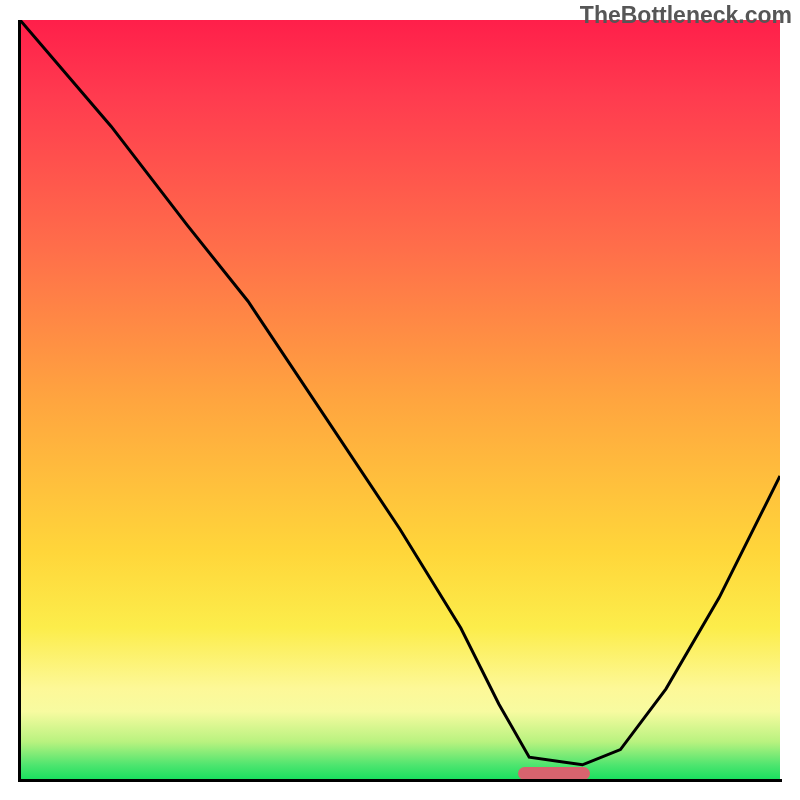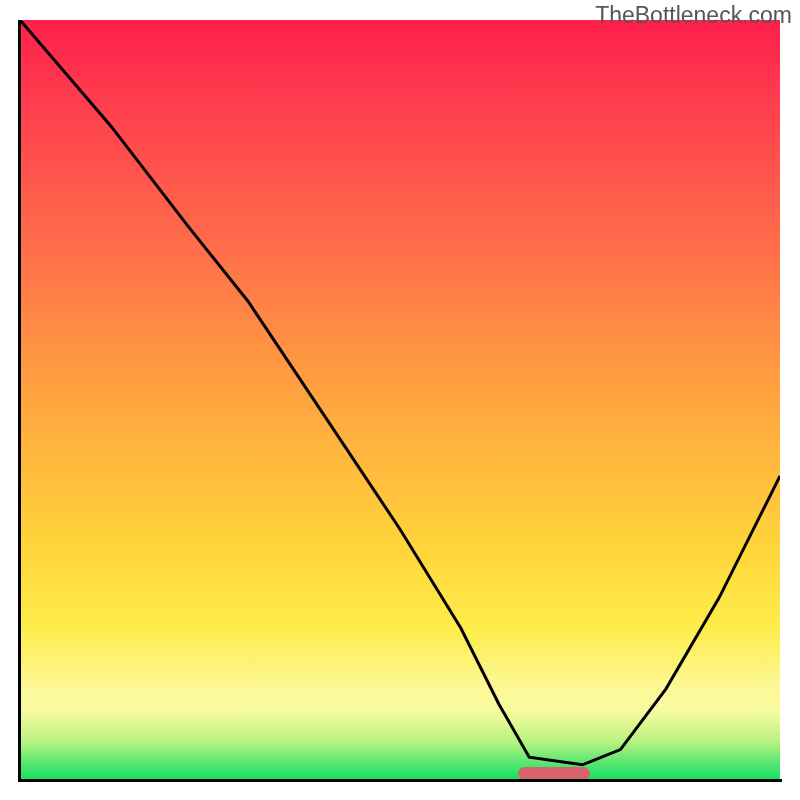--- a/index.html
+++ b/index.html
@@ -8,21 +8,21 @@
     position: relative;
     width: 800px;
     height: 800px;
   }
   .watermark {
     position: absolute;
     top: 2px;
     right: 8px;
     font-family: Arial, Helvetica, sans-serif;
     font-size: 23px;
-    font-weight: 400;
+    font-weight: 700;
     color: #565656;
     z-index: 5;
   }
   .plot {
     position: absolute;
     left: 20px;
     top: 20px;
     width: 760px;
     height: 760px;
     background: linear-gradient(

